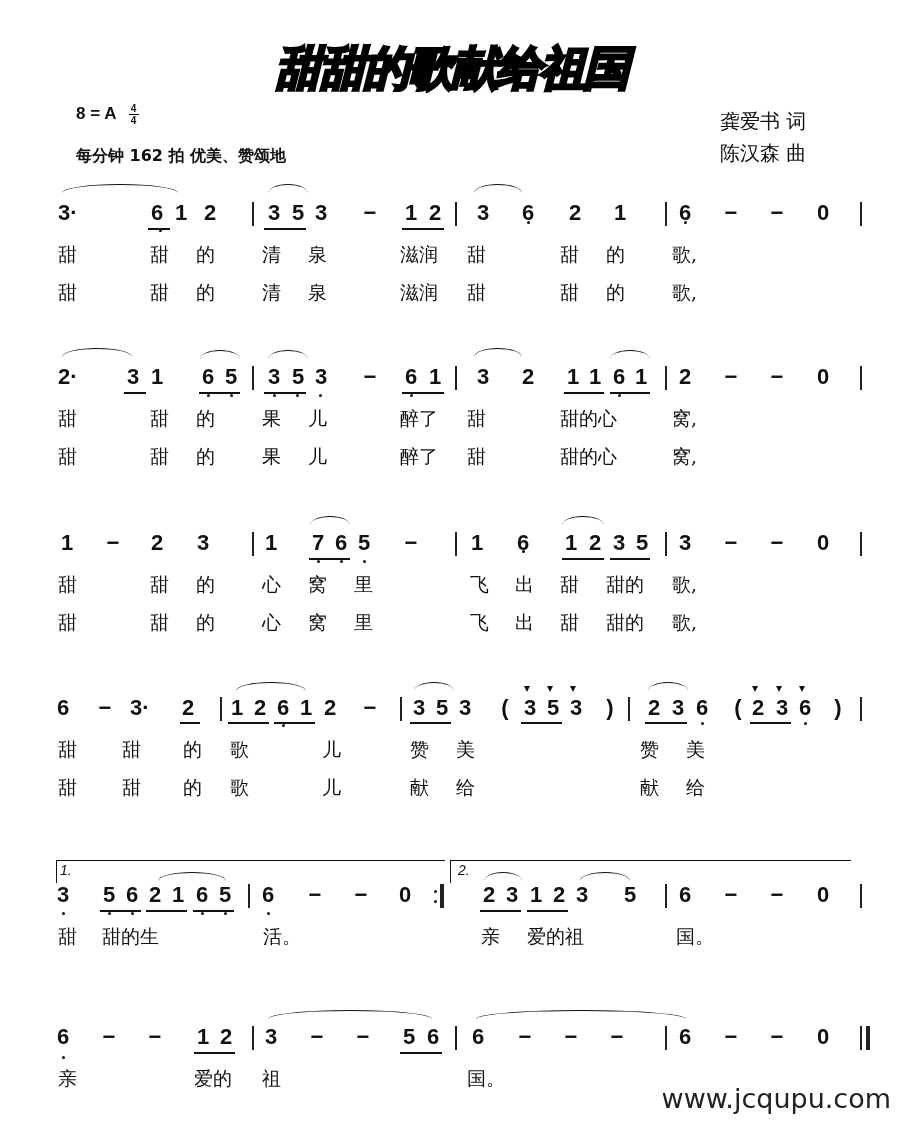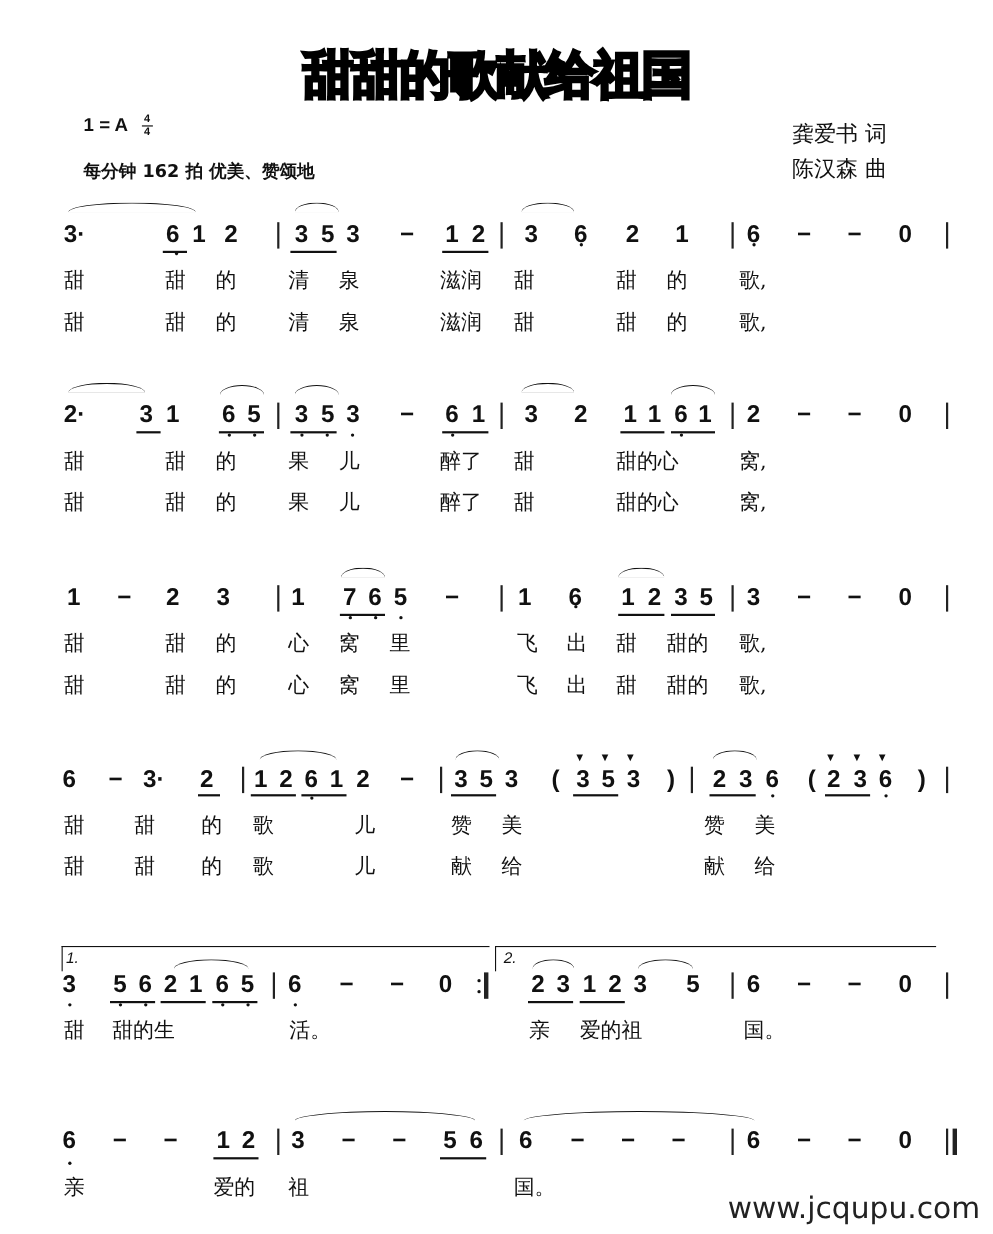--- a/index.html
+++ b/index.html
@@ -1,18 +1,18 @@
 <!DOCTYPE html>
 <html><head>
 <meta charset="utf-8">
 <style>
   html, body { margin:0; padding:0; background:#fff; }
   body { width:903px; height:1122px; position:relative; overflow:hidden; color:#111; font-family:"Liberation Sans", sans-serif; }
   .abs { position:absolute; }
-  .title { left:0; width:903px; top:38px; text-align:center; font-family:"DejaVu Sans", sans-serif; font-weight:bold; font-size:46px; letter-spacing:-2px; color:#000; -webkit-text-stroke:3px #000; }
+  .title { left:0; width:903px; top:38px; text-align:center; font-family:"DejaVu Sans", sans-serif; font-weight:bold; font-size:46px; letter-spacing:-2px; color:#000;font-style:italic; -webkit-text-stroke:3px #000; }
   .key { left:76px; top:104px; font-size:17px; font-weight:bold; }
   .frac { display:inline-block; vertical-align:middle; font-size:10px; line-height:9px; text-align:center; margin-left:8px; }
   .frac span { display:block; }
   .frac .line { border-top:1px solid #000; width:10px; margin:1px auto; }
   .tempo { left:76px; top:146px; font-size:16px; font-weight:bold; font-family:"DejaVu Sans", sans-serif; }
   .credit { left:720px; font-size:20px; font-family:"DejaVu Sans", sans-serif; }
   .note { font-size:22px; font-weight:bold; font-family:"Liberation Sans", sans-serif; text-align:center; width:18px; }
   .lyric { font-size:19px; font-family:"DejaVu Serif", serif; }
   .bar { width:2px; background:#222; }
   .uline { height:1.5px; background:#111; }
@@ -22,21 +22,21 @@
   .volta { border-top:1.5px solid #111; border-left:1.5px solid #111; height:22px; }
   .voltalabel { font-size:14px; font-style:italic; }
   .watermark { right:12px; top:1083px; font-size:27px; font-family:"DejaVu Sans", sans-serif; color:#222; }
 </style>
 </head>
 <body>
 
 <div class="abs title">甜甜的歌献给祖国</div>
 
 <div class="abs key">
-  <span>1 = A</span>
+  <span>8 = A</span>
   <span class="frac">
     <span>4</span>
     <span class="line"></span>
     <span>4</span>
   </span>
 </div>
 <div class="abs tempo">每分钟 162 拍   优美、赞颂地</div>
 <div class="abs credit" style="top:108px">龚爱书 词</div>
 <div class="abs credit" style="top:140px">陈汉森 曲</div>
 

